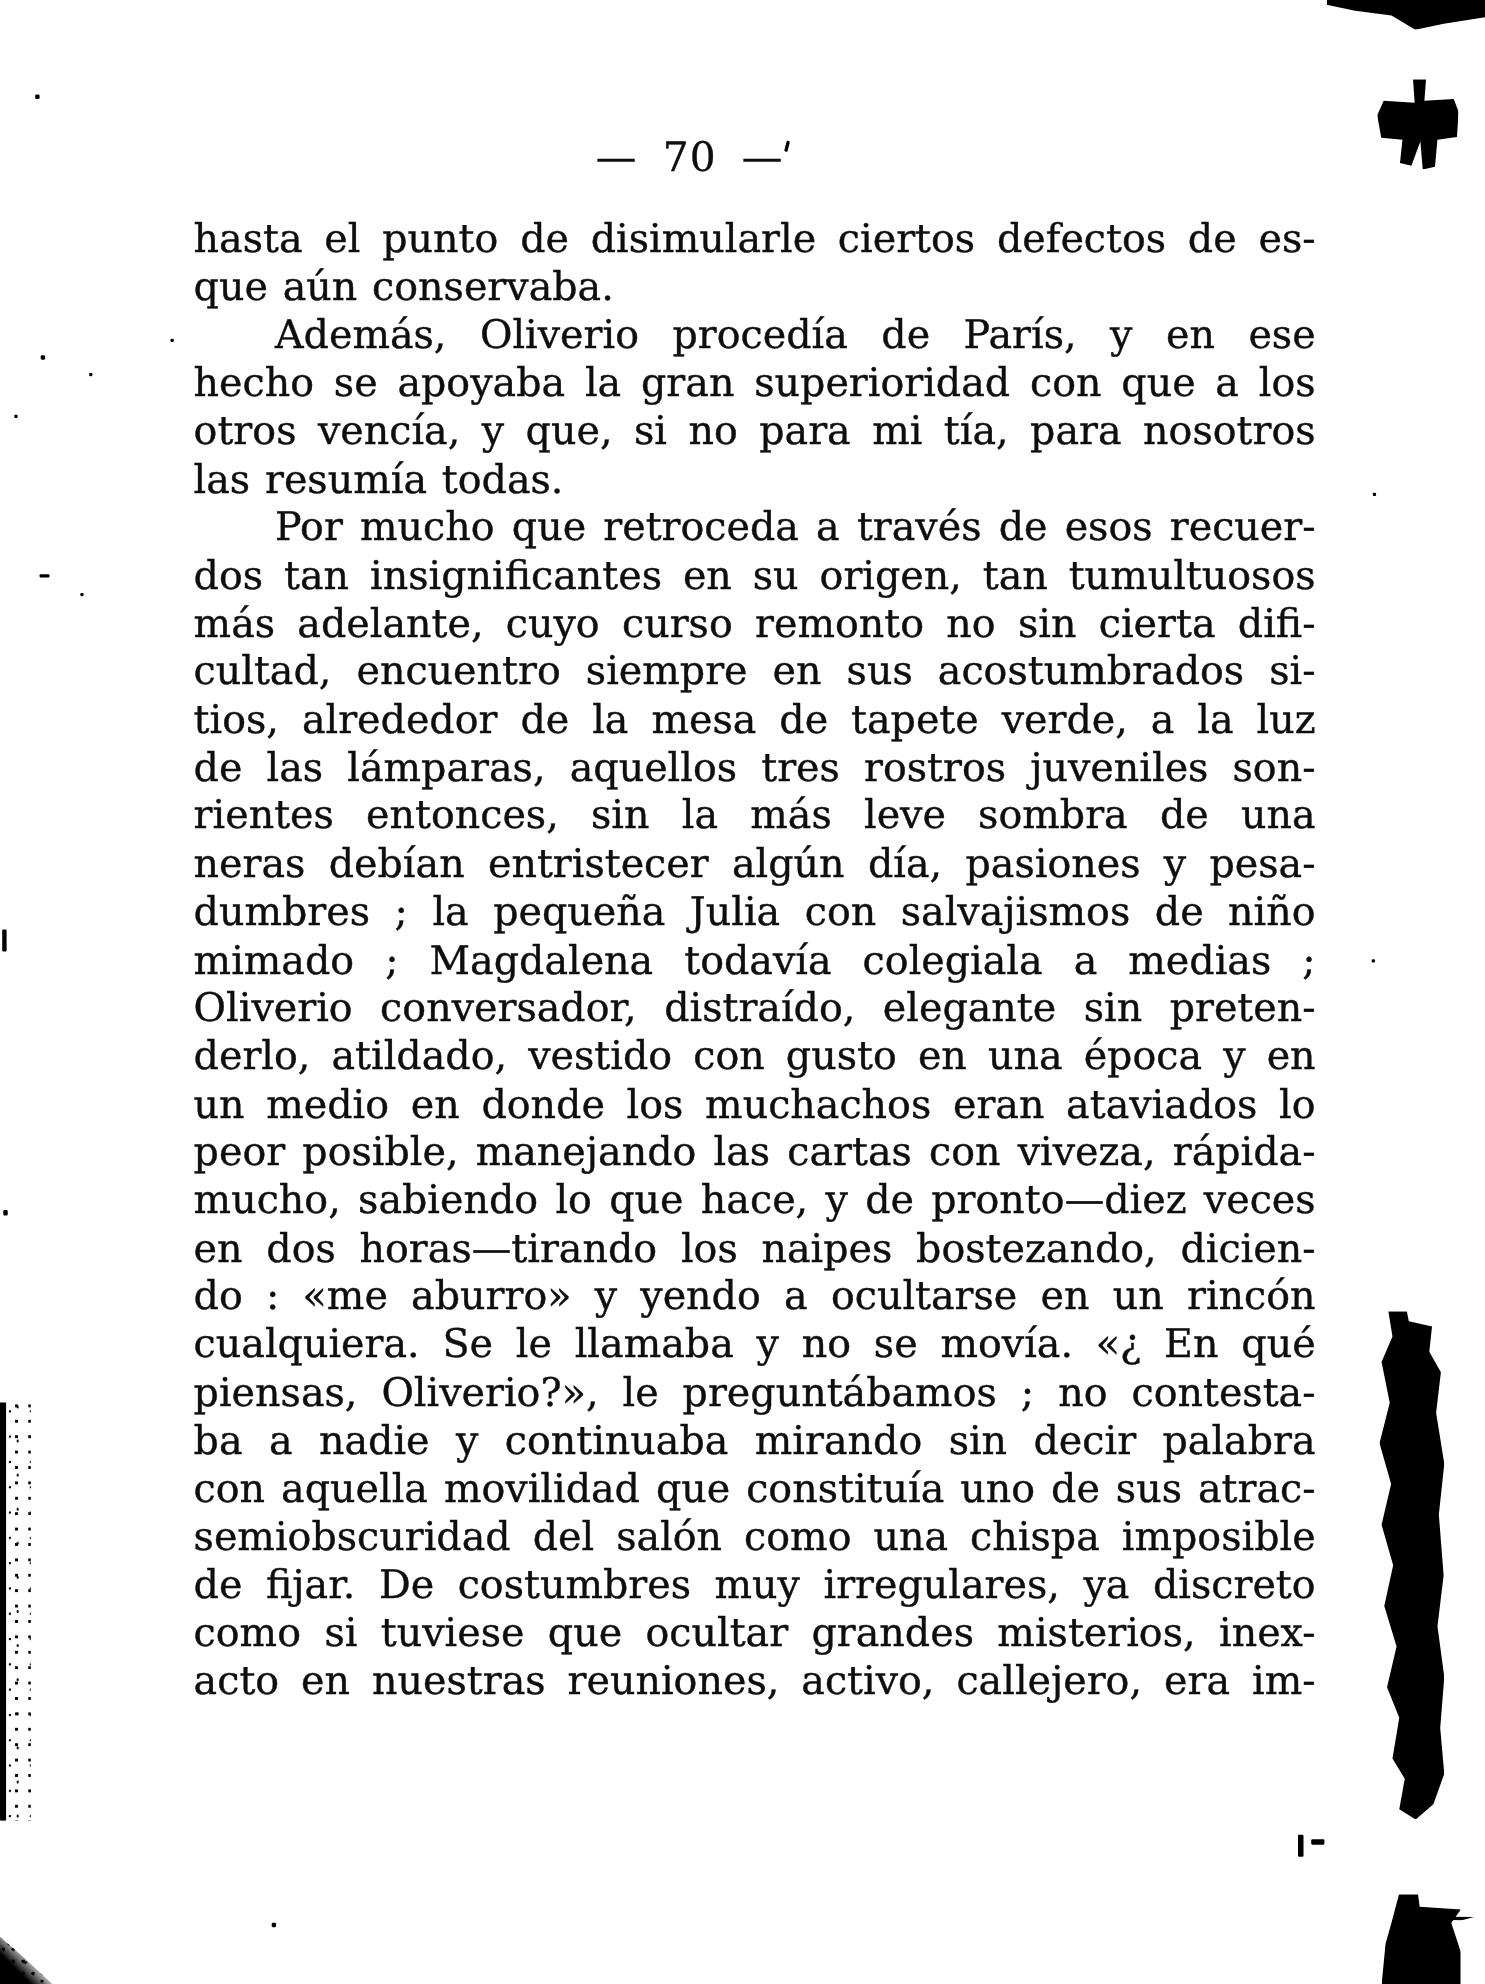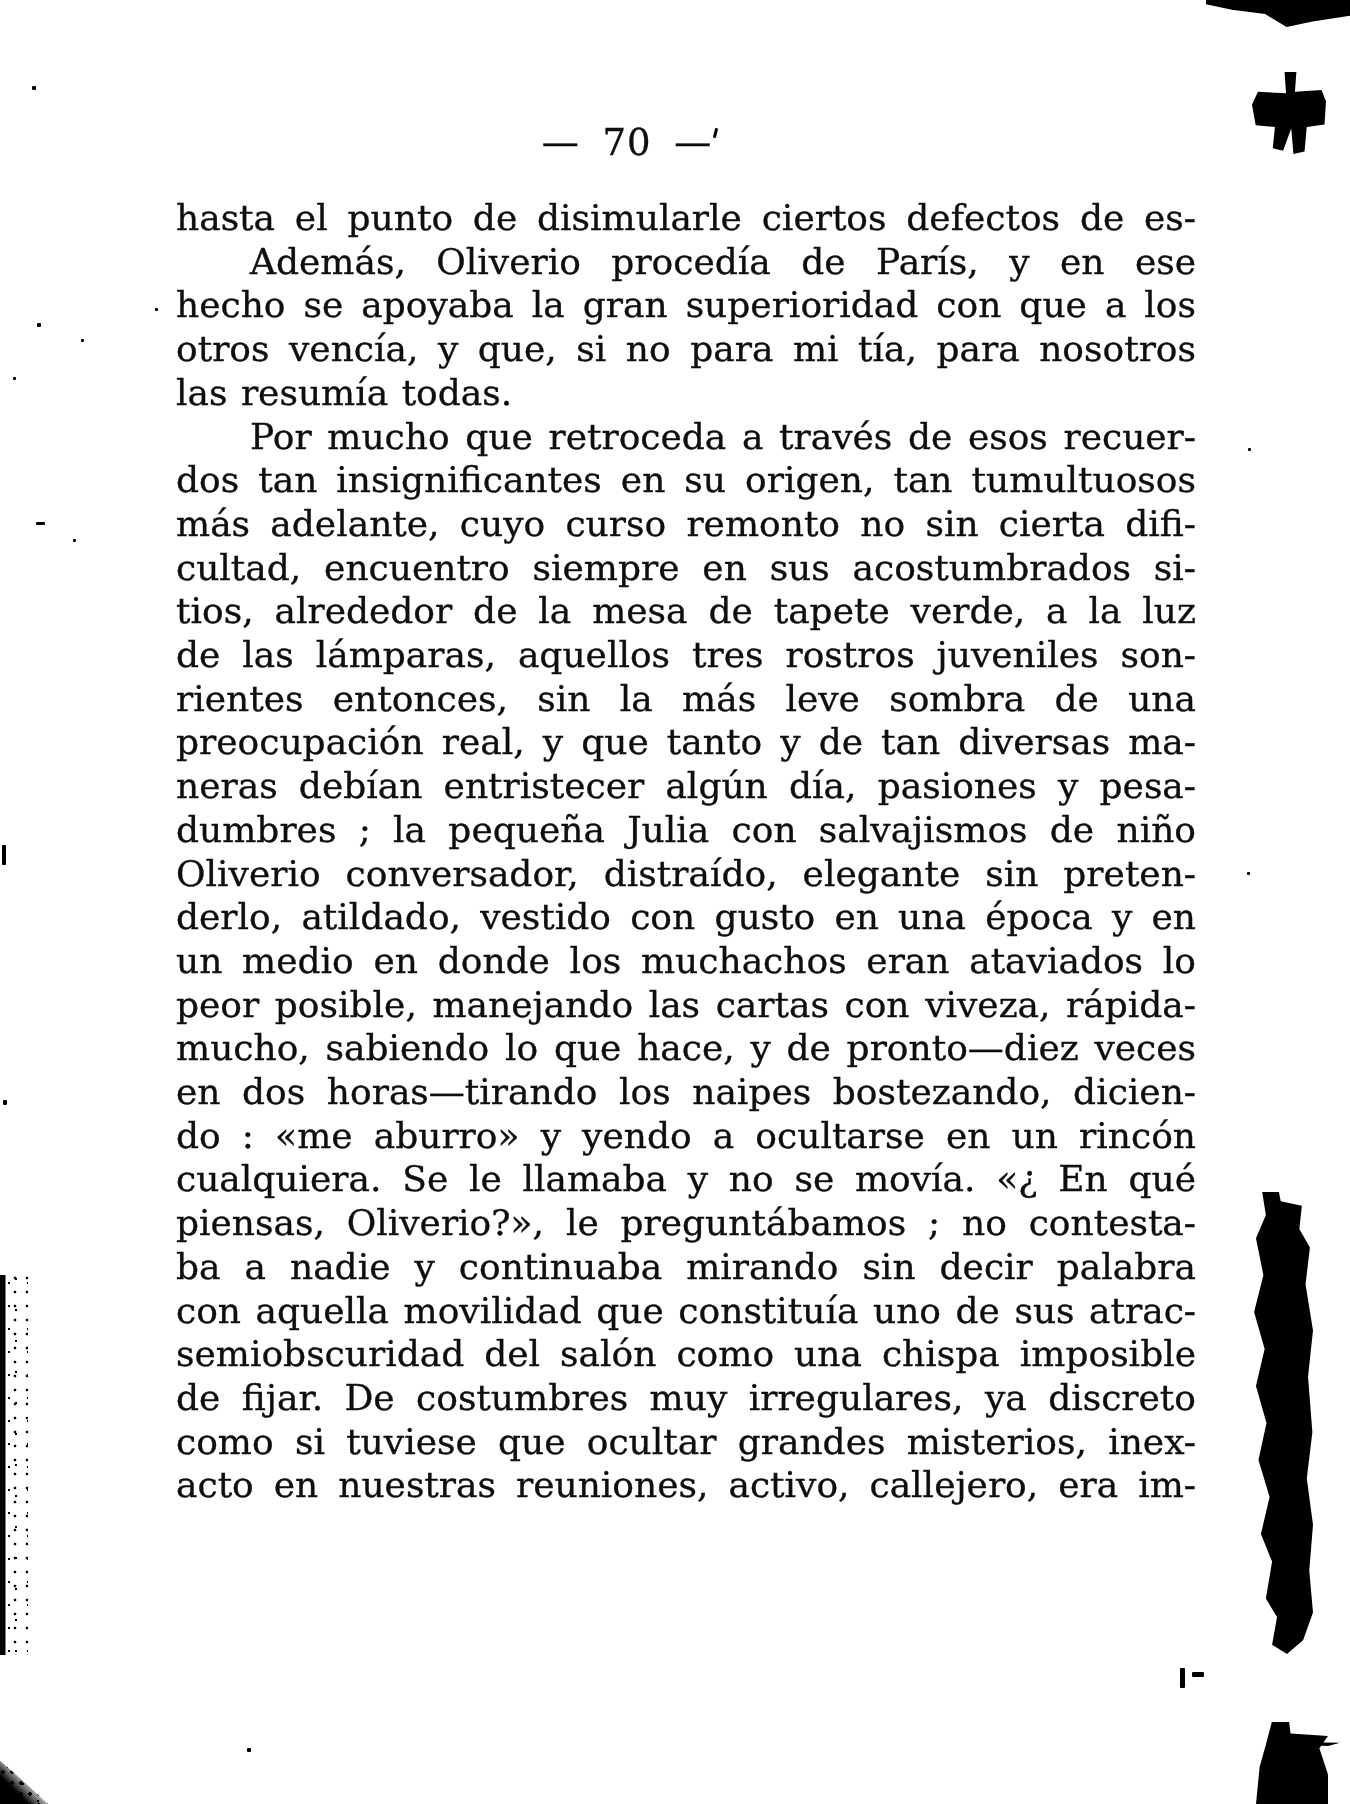--- a/index.html
+++ b/index.html
@@ -82,34 +82,35 @@
 </style>
 </head>
 <body>
 
 <div class="page">
 
   <div class="header">— 70 —</div>
 
   <div class="text">
     <div class="line">hasta el punto de disimularle ciertos defectos de es-</div>
+    <div class="line end">que aún conservaba.</div>
     <div class="line ind">Además, Oliverio procedía de París, y en ese</div>
     <div class="line">hecho se apoyaba la gran superioridad con que a los</div>
     <div class="line">otros vencía, y que, si no para mi tía, para nosotros</div>
     <div class="line end">las resumía todas.</div>
     <div class="line ind">Por mucho que retroceda a través de esos recuer-</div>
     <div class="line">dos tan insignificantes en su origen, tan tumultuosos</div>
     <div class="line">más adelante, cuyo curso remonto no sin cierta difi-</div>
     <div class="line">cultad, encuentro siempre en sus acostumbrados si-</div>
     <div class="line">tios, alrededor de la mesa de tapete verde, a la luz</div>
     <div class="line">de las lámparas, aquellos tres rostros juveniles son-</div>
     <div class="line">rientes entonces, sin la más leve sombra de una</div>
-    <div class="line">preocupación real, y que tanto y de tan diversas ma-</div>
     <div class="line">neras debían entristecer algún día, pasiones y pesa-</div>
     <div class="line">dumbres ; la pequeña Julia con salvajismos de niño</div>
+    <div class="line">mimado ; Magdalena todavía colegiala a medias ;</div>
     <div class="line">Oliverio conversador, distraído, elegante sin preten-</div>
     <div class="line">derlo, atildado, vestido con gusto en una época y en</div>
     <div class="line">un medio en donde los muchachos eran ataviados lo</div>
     <div class="line">peor posible, manejando las cartas con viveza, rápida-</div>
     <div class="line">mucho, sabiendo lo que hace, y de pronto—diez veces</div>
     <div class="line">en dos horas—tirando los naipes bostezando, dicien-</div>
     <div class="line">do : «me aburro» y yendo a ocultarse en un rincón</div>
     <div class="line">cualquiera. Se le llamaba y no se movía. «¿ En qué</div>
     <div class="line">piensas, Oliverio?», le preguntábamos ; no contesta-</div>
     <div class="line">ba a nadie y continuaba mirando sin decir palabra</div>

